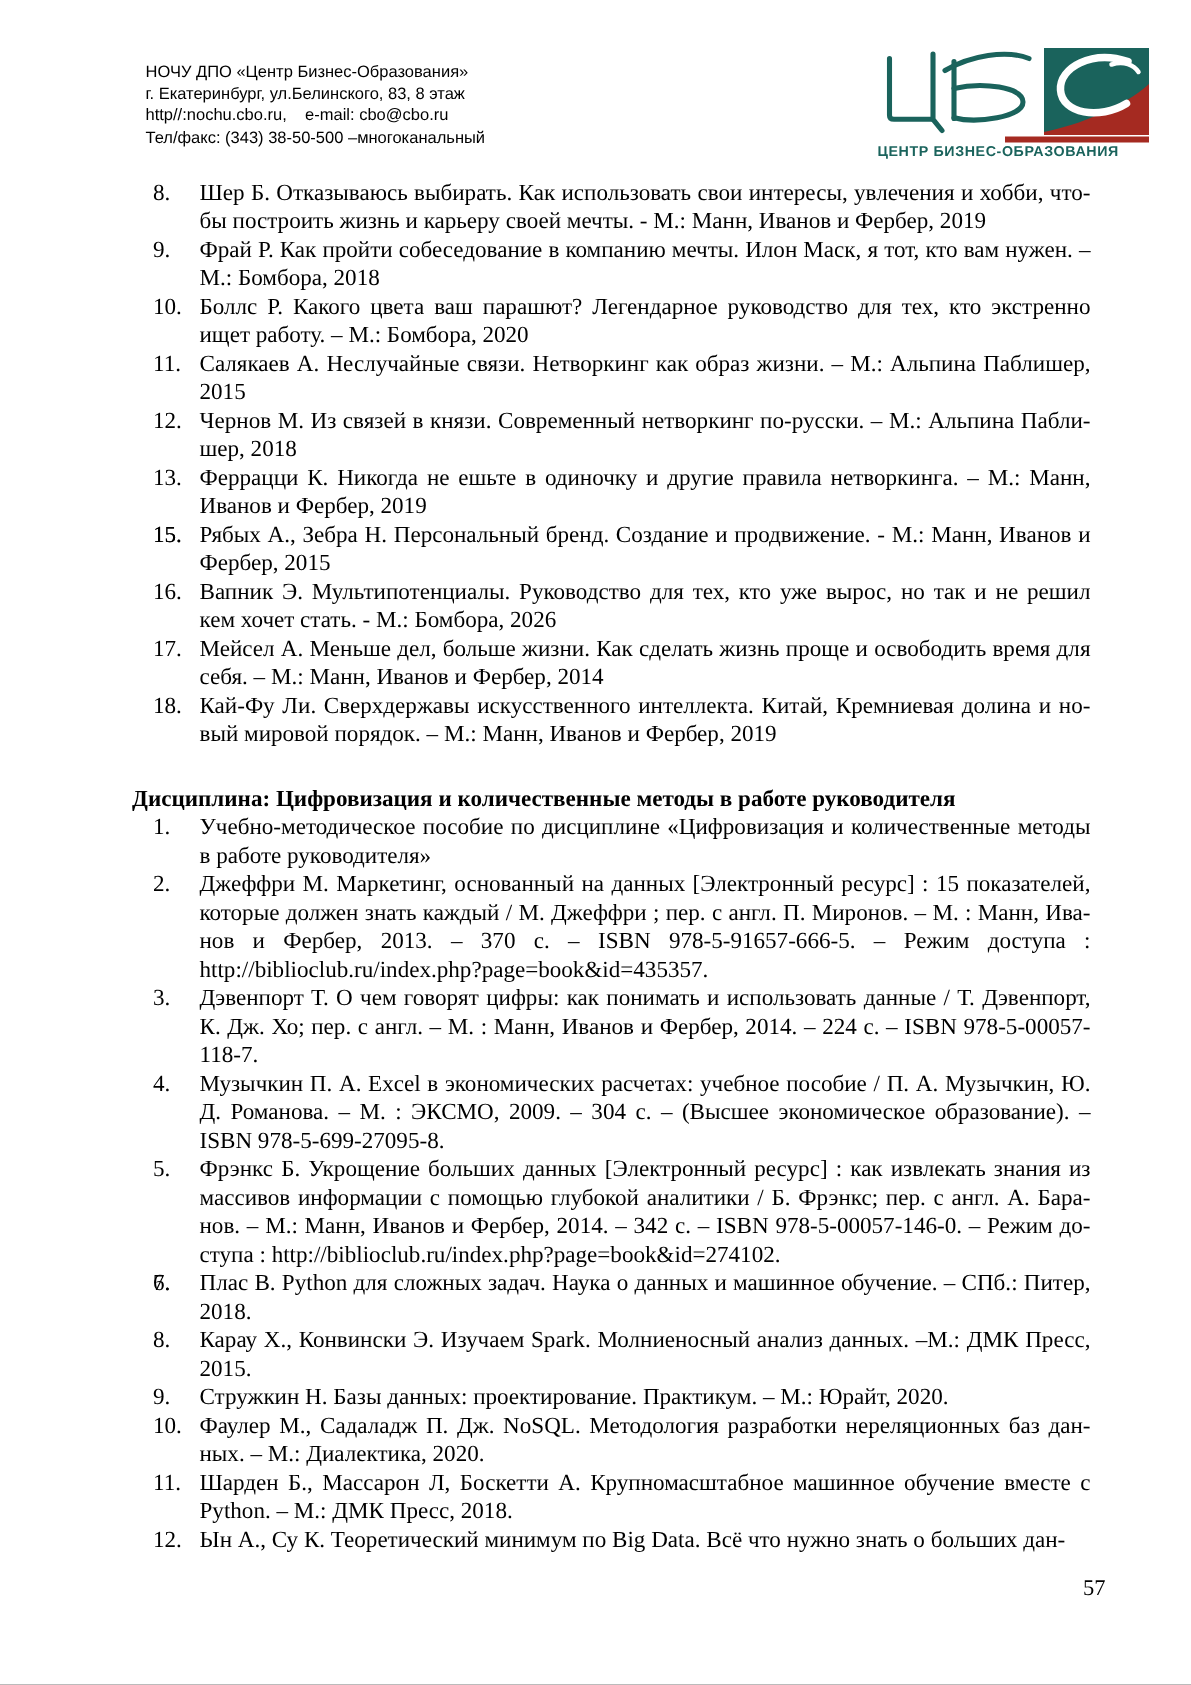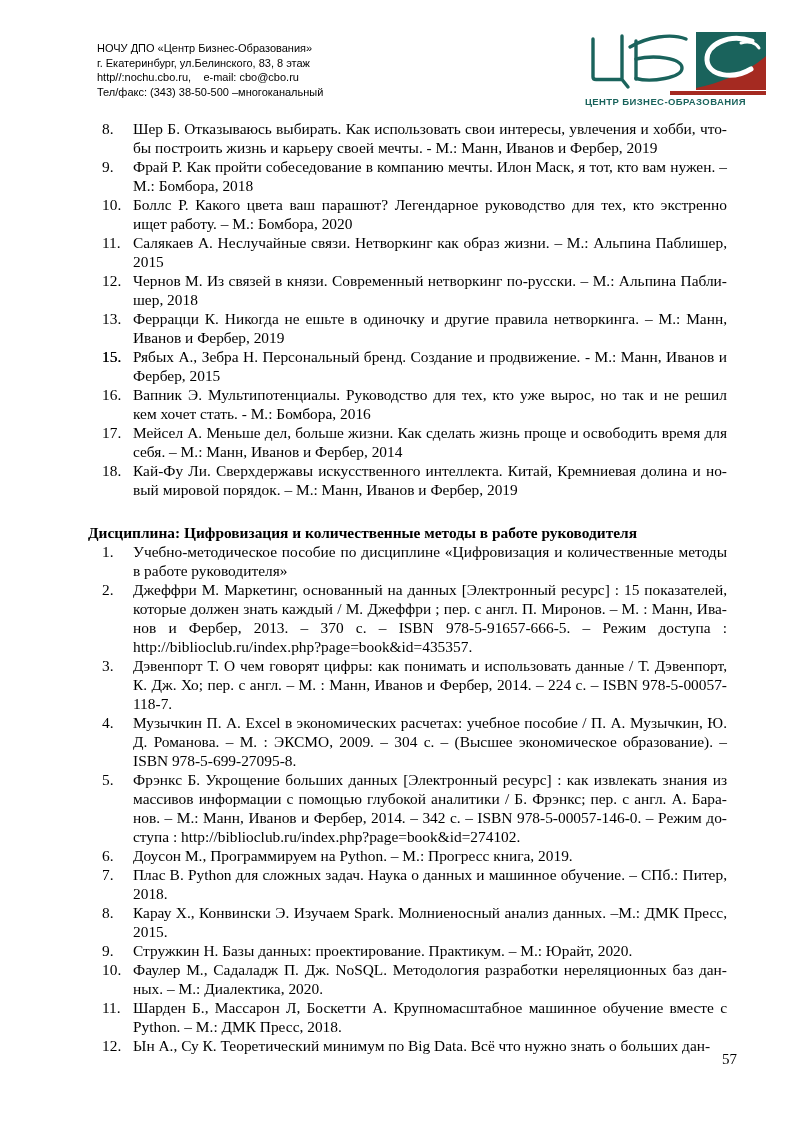--- a/index.html
+++ b/index.html
@@ -92,34 +92,34 @@
   <div class="content">
     <div class="rlist" id="list1">
         <div class="item"><span class="num">8.</span><span>Шер Б. Отказываюсь выбирать. Как использовать свои интересы, увлечения и хобби, что­бы построить жизнь и карьеру своей мечты. -  М.: Манн, Иванов и Фербер, 2019</span></div>
         <div class="item"><span class="num">9.</span><span>Фрай Р. Как пройти собеседование в компанию мечты. Илон Маск, я тот, кто вам нужен. – М.: Бомбора, 2018</span></div>
         <div class="item"><span class="num">10.</span><span>Боллс Р. Какого цвета ваш парашют? Легендарное руководство для тех, кто экстренно ищет работу. – М.: Бомбора, 2020</span></div>
         <div class="item"><span class="num">11.</span><span>Салякаев А. Неслучайные связи. Нетворкинг как образ жизни. – М.: Альпина Паблишер, 2015</span></div>
         <div class="item"><span class="num">12.</span><span>Чернов М. Из связей в князи. Современный нетворкинг по-русски. – М.: Альпина Пабли­шер, 2018</span></div>
         <div class="item"><span class="num">13.</span><span>Феррацци К. Никогда не ешьте в одиночку и другие правила нетворкинга. – М.: Манн, Иванов и Фербер, 2019</span></div>
         <div class="item"><span class="num">15.</span></div>
         <div class="item"><span class="num">15.</span><span>Рябых А., Зебра Н. Персональный бренд. Создание и продвижение. -  М.: Манн, Иванов и Фербер, 2015</span></div>
-        <div class="item"><span class="num">16.</span><span>Вапник Э. Мультипотенциалы. Руководство для тех, кто уже вырос, но так и не решил кем хочет стать. -  М.: Бомбора, 2016</span></div>
+        <div class="item"><span class="num">16.</span><span>Вапник Э. Мультипотенциалы. Руководство для тех, кто уже вырос, но так и не решил кем хочет стать. -  М.: Бомбора, 2026</span></div>
         <div class="item"><span class="num">17.</span><span>Мейсел А. Меньше дел, больше жизни. Как сделать жизнь проще и освободить время для себя. – М.: Манн, Иванов и Фербер, 2014</span></div>
         <div class="item"><span class="num">18.</span><span>Кай-Фу Ли. Сверхдержавы искусственного интеллекта. Китай, Кремниевая долина и но­вый мировой порядок. – М.: Манн, Иванов и Фербер, 2019</span></div>
       </div>
 
     <div class="section-heading">Дисциплина: Цифровизация и количественные методы в работе руководителя</div>
 
     <div class="rlist" id="list2">
         <div class="item"><span class="num">1.</span><span>Учебно-методическое пособие по дисциплине «Цифровизация и количественные методы в работе руководителя»</span></div>
         <div class="item"><span class="num">2.</span><span>Джеффри М. Маркетинг, основанный на данных [Электронный ресурс] : 15 показателей, которые должен знать каждый / М. Джеффри ; пер. с англ. П. Миронов. – М. : Манн, Ива­нов и Фербер, 2013. – 370 с. – ISBN 978-5-91657-666-5. – Режим доступа : http://biblioclub.ru/index.php?page=book&amp;id=435357.</span></div>
         <div class="item"><span class="num">3.</span><span>Дэвенпорт Т. О чем говорят цифры: как понимать и использовать данные / Т. Дэвенпорт, К. Дж. Хо; пер. с англ. – М. : Манн, Иванов и Фербер, 2014. – 224 с. – ISBN 978-5-00057-118-7.</span></div>
         <div class="item"><span class="num">4.</span><span>Музычкин П. А. Excel в экономических расчетах: учебное пособие / П. А. Музычкин, Ю. Д. Романова. – М. : ЭКСМО, 2009. – 304 с. – (Высшее экономическое образование). – ISBN 978-5-699-27095-8.</span></div>
         <div class="item"><span class="num">5.</span><span>Фрэнкс Б. Укрощение больших данных [Электронный ресурс] : как извлекать знания из массивов информации с помощью глубокой аналитики / Б. Фрэнкс; пер. с англ. А. Бара­нов. – М.: Манн, Иванов и Фербер, 2014. – 342 с. – ISBN 978-5-00057-146-0. – Режим до­ступа : http://biblioclub.ru/index.php?page=book&amp;id=274102.</span></div>
-        <div class="item"><span class="num">6.</span><span>Доусон М., Программируем на Python. – М.: Прогресс книга, 2019.</span></div>
+        <div class="item"><span class="num">6.</span></div>
         <div class="item"><span class="num">7.</span><span>Плас В. Python для сложных задач. Наука о данных и машинное обучение. – СПб.: Питер, 2018.</span></div>
         <div class="item"><span class="num">8.</span><span>Карау Х., Конвински Э. Изучаем Spark. Молниеносный анализ данных. –М.: ДМК Пресс, 2015.</span></div>
         <div class="item"><span class="num">9.</span><span>Стружкин Н. Базы данных: проектирование. Практикум. – М.: Юрайт, 2020.</span></div>
         <div class="item"><span class="num">10.</span><span>Фаулер М., Садаладж П. Дж. NoSQL. Методология разработки нереляционных баз дан­ных. – М.: Диалектика, 2020.</span></div>
         <div class="item"><span class="num">11.</span><span>Шарден Б., Массарон Л, Боскетти А. Крупномасштабное машинное обучение вместе с Python. – М.: ДМК Пресс, 2018.</span></div>
         <div class="item"><span class="num">12.</span><span>Ын А., Су К. Теоретический минимум по Big Data. Всё что нужно знать о больших дан-</span></div>
       </div>
   </div>
 
   <div class="page-number">57</div>

